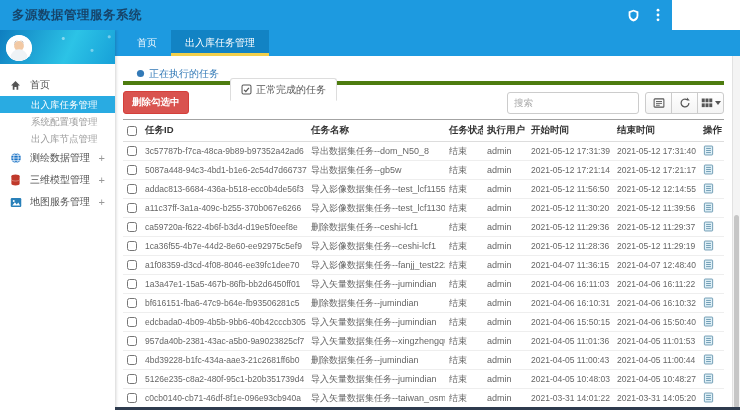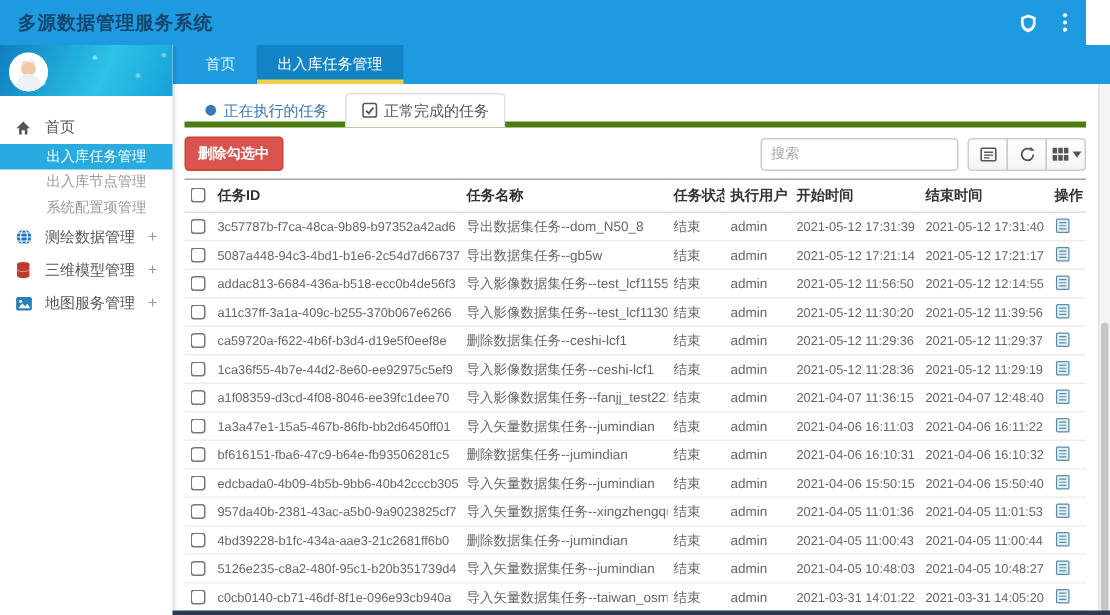--- a/index.html
+++ b/index.html
@@ -1,20 +1,20 @@
 <!DOCTYPE html>
 <html style="--accent: #1d9ae0; --tab-underline: #f2cf4a; --sidebar-active: #29abe2; --danger: #d9534f; --page-active: #337ab7;"><head>
 <meta charset="utf-8">
 <style>
   * { box-sizing: border-box; margin: 0; padding: 0; }
   html, body { width: 740px; height: 410px; overflow: hidden; background: #fff;
     font-family: "Liberation Sans", "DejaVu Sans", sans-serif; position: relative; }
 
   
-  .topbar { position: absolute; left: 0; top: 0; width: 724px; height: 30px;
+  .topbar { position: absolute; left: 0; top: 0; width: 672px; height: 30px;
     background: var(--accent, #1d9ae0); display: flex; align-items: center;
     justify-content: space-between; padding: 0 12px; z-index: 5; }
   .app-title { font-size: 12.5px; font-weight: bold; color: #16456b; letter-spacing: .5px; }
   .topbar-icons { display: flex; gap: 16px; align-items: center; }
   .topbar-icons span { display: flex; cursor: pointer; }
 
   
   .sidebar { position: absolute; left: 0; top: 30px; width: 115px; height: 380px;
     background: #fff; box-shadow: 1px 0 3px rgba(0,0,0,.18); z-index: 4; }
   .avatar-zone { height: 34px; position: relative;
@@ -48,21 +48,21 @@
   .tab.active { background: #1283c4; color: #fff;
     box-shadow: inset 0 -3px 0 var(--tab-underline, #f2cf4a); }
 
   .content { position: absolute; top: 26px; left: 0; right: 8px; bottom: 0;
     background: #fff; padding: 6px 8px 0 8px; }
 
   .subtabs { display: flex; border-bottom: 4px solid #4d7c0f; height: 23px; padding-left: 2px; }
   .subtab { font-size: 10px; padding: 0 10px; display: flex; gap: 4px; align-items: center;
     color: #337ab7; cursor: pointer; border: 1px solid transparent; height: 23px; }
   .subtab.active { background: #fff; border-color: #ddd; border-bottom-color: #fff;
-    border-radius: 3px 3px 0 0; color: #555; }
+    border-radius: 3px 3px 0 0; color: #555; margin-top: 16px; }
   .subtab.warn { color: #a94442; }
 
   .toolbar { display: flex; align-items: center; margin: 6px 0 5px 0; height: 23px; }
   .btn-danger { background: var(--danger, #d9534f); border: 1px solid #d43f3a; color: #fff;
     font-size: 9.5px; padding: 4px 8px; border-radius: 3px; cursor: pointer; font-weight: bold; }
   .toolbar-right { margin-left: auto; display: flex; align-items: center; }
   .search-input { width: 132px; height: 22px; border: 1px solid #ccc; border-radius: 3px;
     font-size: 9.5px; padding: 0 6px; margin-right: 6px; color: #555; outline: none; }
   .search-input::placeholder { color: #aaa; }
   .btn-group { display: flex; }
@@ -133,22 +133,22 @@
   <div class="menu">
       <div class="menu-item">
         <span style="display:flex" class="mi-icon">
           <svg width="11" height="11" viewBox="0 0 16 16">
             <path fill="#555" d="M8 1.5 14.5 8H12v6H9.5v-4h-3v4H4V8H1.5Z"></path>
           </svg>
         </span>
         <span>首页</span>
       </div>
       <div class="submenu-item active">出入库任务管理</div>
+      <div class="submenu-item">系统配置项管理</div>
       <div class="submenu-item">出入库节点管理</div>
-      <div class="submenu-item">系统配置项管理</div>
       <div class="menu-item">
         <span style="display:flex" class="mi-icon">
           <svg width="12" height="12" viewBox="0 0 16 16">
             <circle cx="8" cy="8" r="6.5" fill="#1a73c6"></circle>
             <ellipse cx="8" cy="8" rx="3" ry="6.5" fill="none" stroke="#fff" stroke-width="1"></ellipse>
             <path d="M1.5 8h13M2.6 4.4h10.8M2.6 11.6h10.8" stroke="#fff" stroke-width="1" fill="none"></path>
           </svg>
         </span>
         <span>测绘数据管理</span>
         <span class="expand">+</span>

